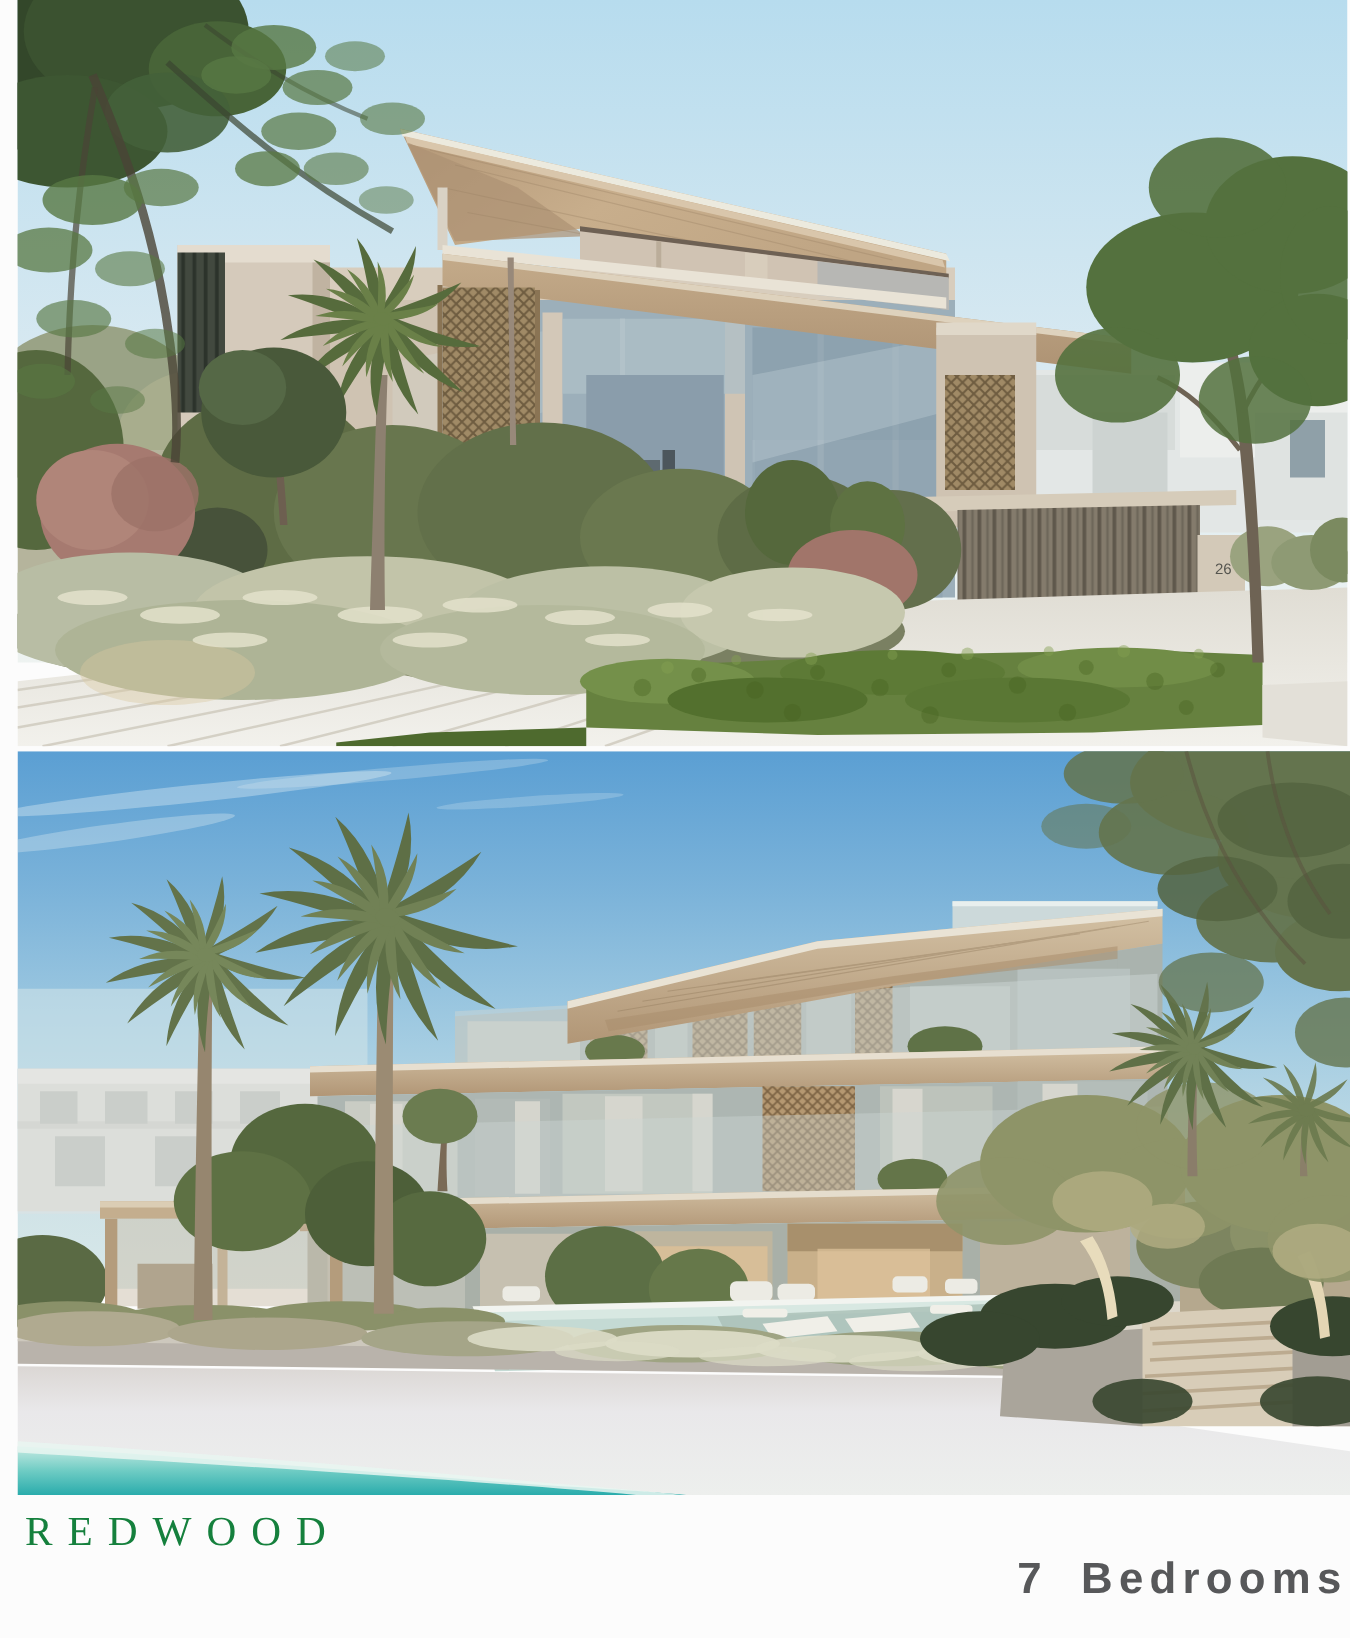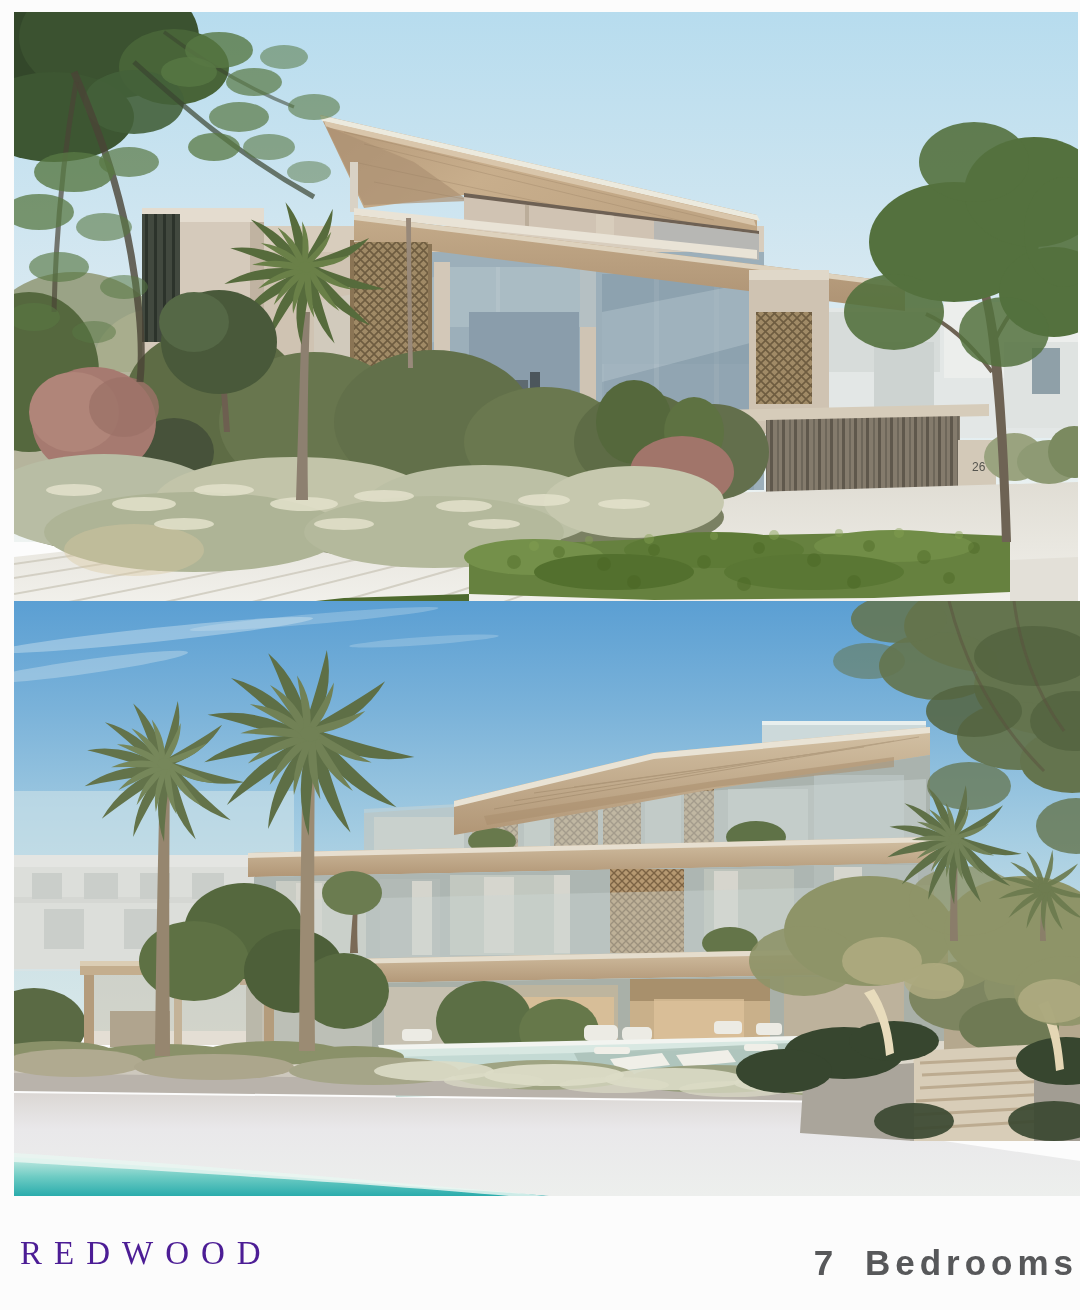--- a/index.html
+++ b/index.html
@@ -1,21 +1,21 @@
 <!DOCTYPE html>
 <html><head>
 <meta charset="utf-8">
 <style>
   html,body{margin:0;padding:0;}
   body{width:1080px;height:1310px;background:#fcfcfc;position:relative;overflow:hidden;
        font-family:"Liberation Sans", sans-serif;}
-  .img1{position:absolute;left:14px;top:12px;width:1064px;height:597px;}
+  .img1{position:absolute;left:14px;top:0;width:1064px;height:597px;}
   .img2{position:absolute;left:14px;top:601px;width:1066px;height:595px;}
-  .brand{position:absolute;left:20px;top:1235px;font-family:"Liberation Serif",serif;
-         font-size:33px;letter-spacing:12px;color:#4c1d95;font-weight:400;}
+  .brand{position:absolute;left:20px;top:1208px;font-family:"Liberation Serif",serif;
+         font-size:33px;letter-spacing:12px;color:#15803d;font-weight:400;}
   .beds{position:absolute;right:2px;top:1243px;font-family:"Liberation Sans",sans-serif;
         font-size:35px;letter-spacing:5px;color:#57585a;font-weight:700;}
 </style>
 </head>
 <body>
 
 <div class="img1">
 <svg width="1064" height="597" viewBox="0 0 1064 597">
   <defs>
     <linearGradient id="sky1" x1="0" y1="0" x2="0" y2="1">

